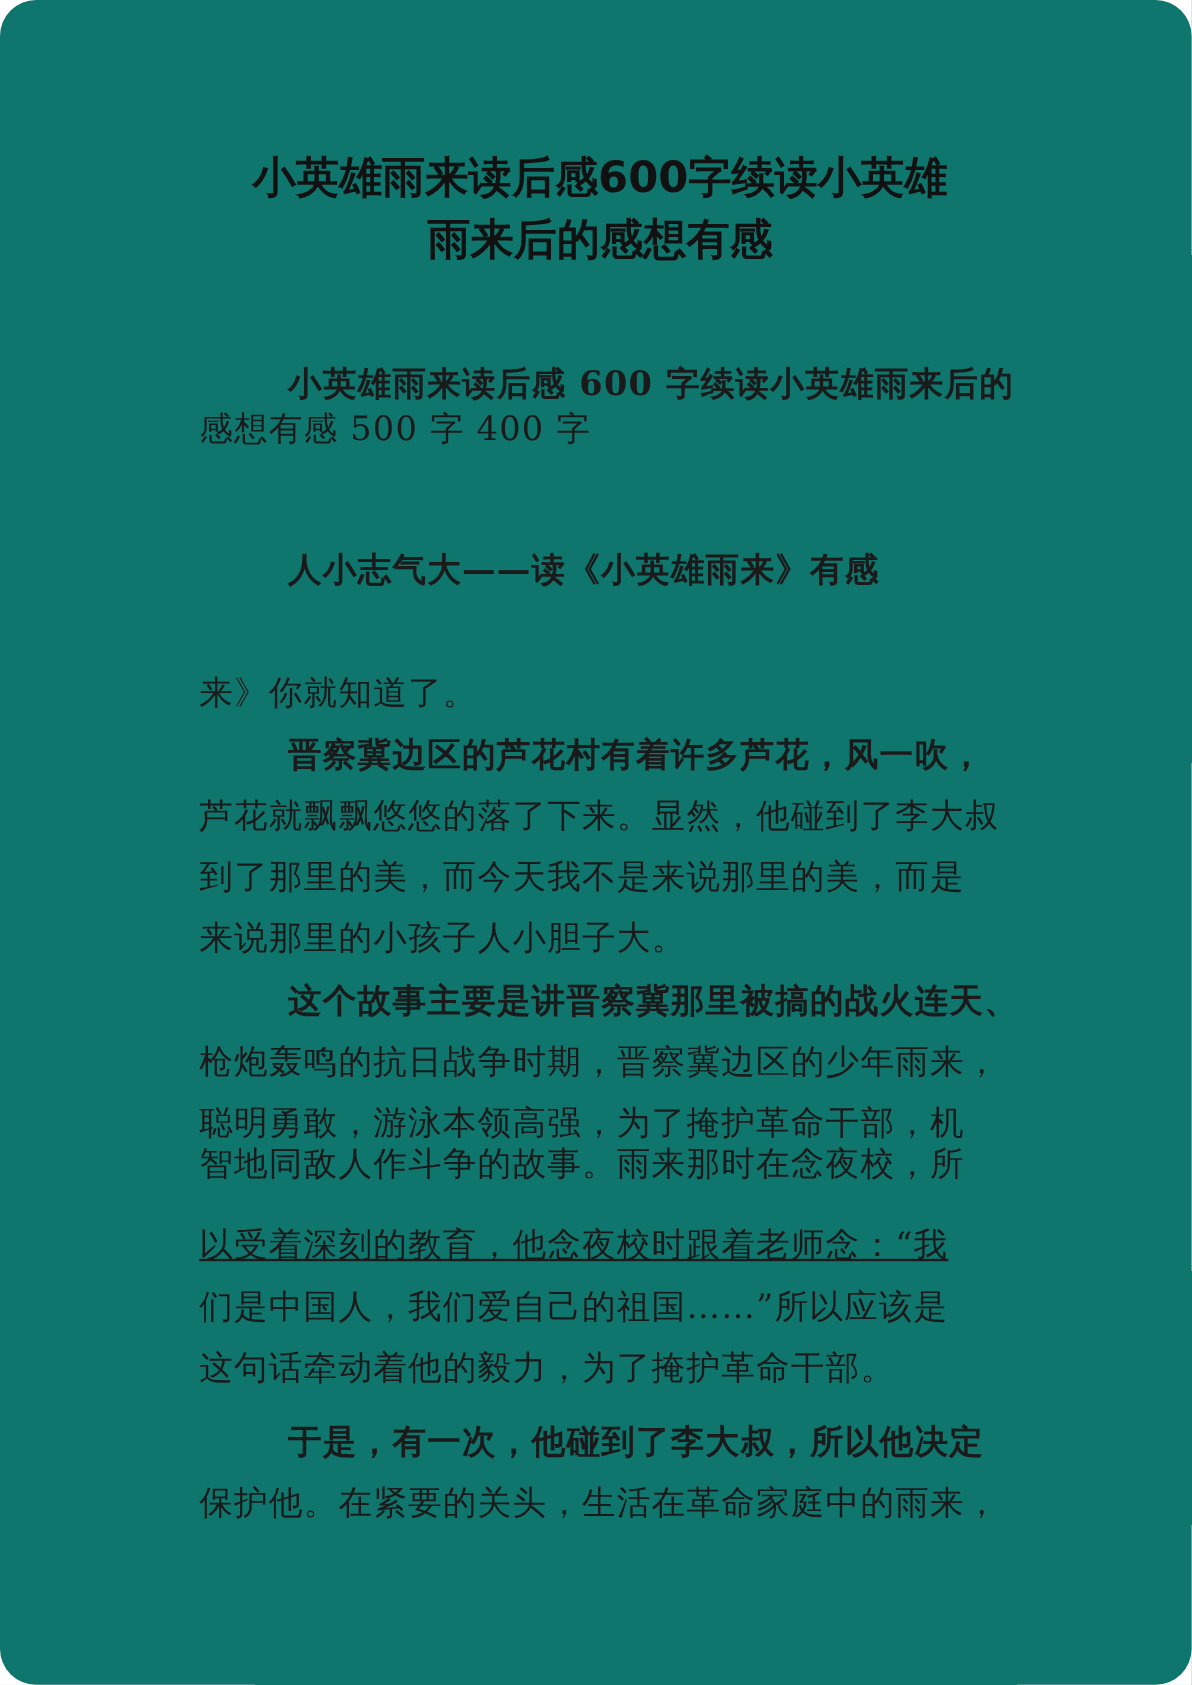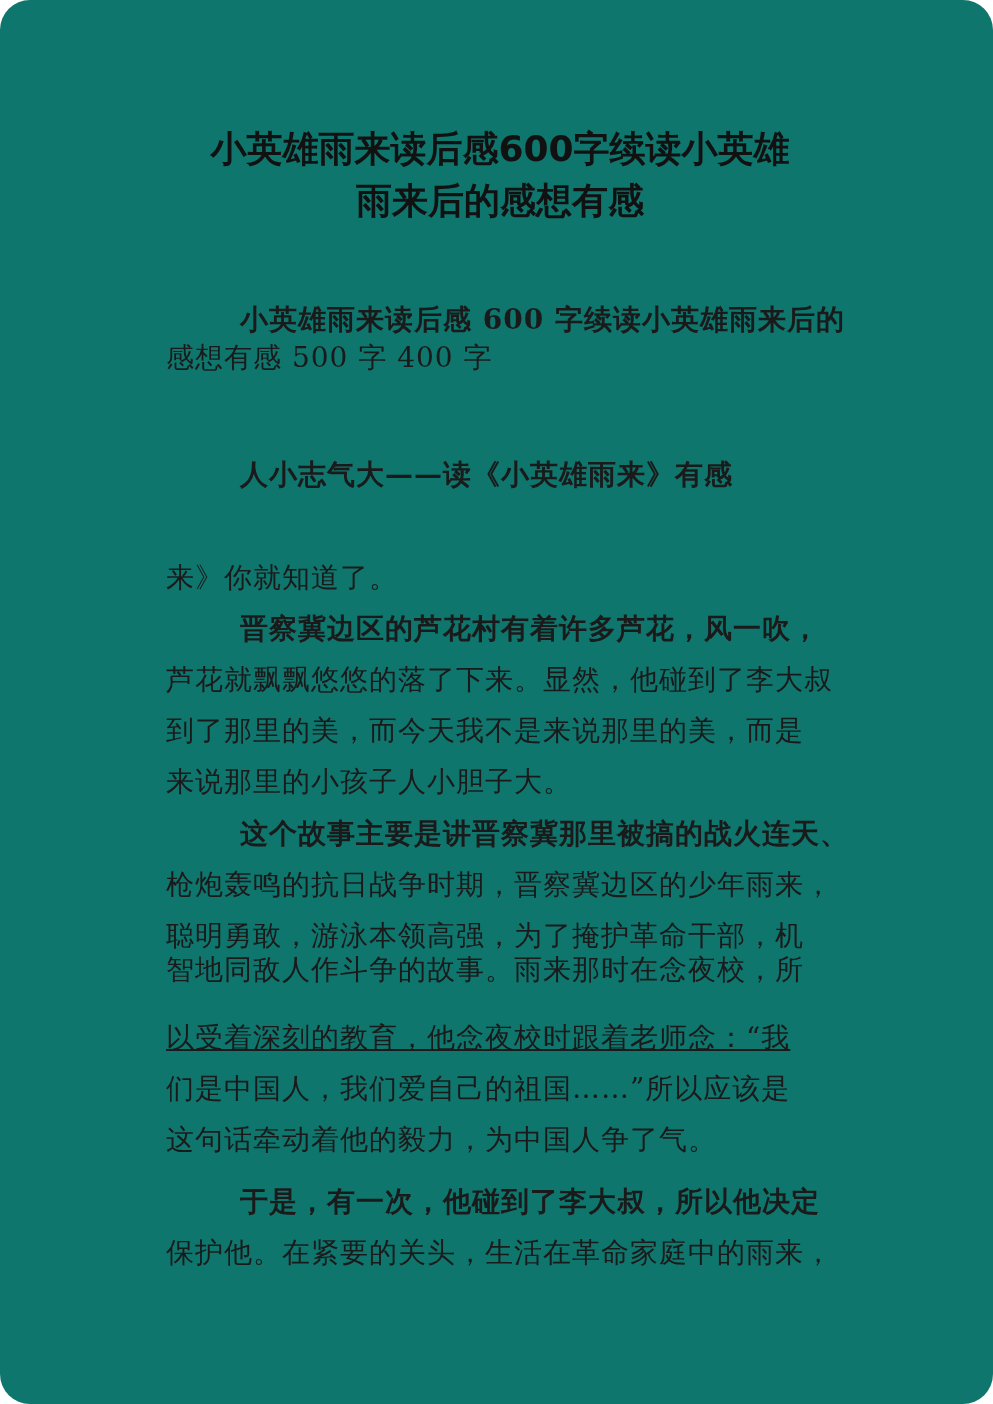--- a/index.html
+++ b/index.html
@@ -34,17 +34,17 @@
   <div class="line" style="top:662px;">芦花就飘飘悠悠的落了下来。显然，他碰到了李大叔</div>
   <div class="line" style="top:713px;">到了那里的美，而今天我不是来说那里的美，而是</div>
   <div class="line" style="top:764px;text-align:right;">来说那里的小孩子人小胆子大。</div>
 
   <div class="line indent" style="top:816px;">这个故事主要是讲晋察冀那里被搞的战火连天、</div>
   <div class="line" style="top:867px;">枪炮轰鸣的抗日战争时期，晋察冀边区的少年雨来，</div>
   <div class="line" style="top:918px;">聪明勇敢，游泳本领高强，为了掩护革命干部，机</div>
   <div class="line" style="top:924px;margin-top:28px;">智地同敌人作斗争的故事。雨来那时在念夜校，所</div>
   <div class="line" style="top:1020px;text-decoration:underline;">以受着深刻的教育，他念夜校时跟着老师念：“我</div>
   <div class="line" style="top:1071px;">们是中国人，我们爱自己的祖国……”所以应该是</div>
-  <div class="line" style="top:1122px;">这句话牵动着他的毅力，为中国人争了气。</div>
+  <div class="line" style="top:1122px;">这句话牵动着他的毅力，为了掩护革命干部。</div>
 
   <div class="line indent" style="top:1184px;">于是，有一次，他碰到了李大叔，所以他决定</div>
   <div class="line" style="top:1235px;">保护他。在紧要的关头，生活在革命家庭中的雨来，</div>
 </div>
 
 </body></html>

